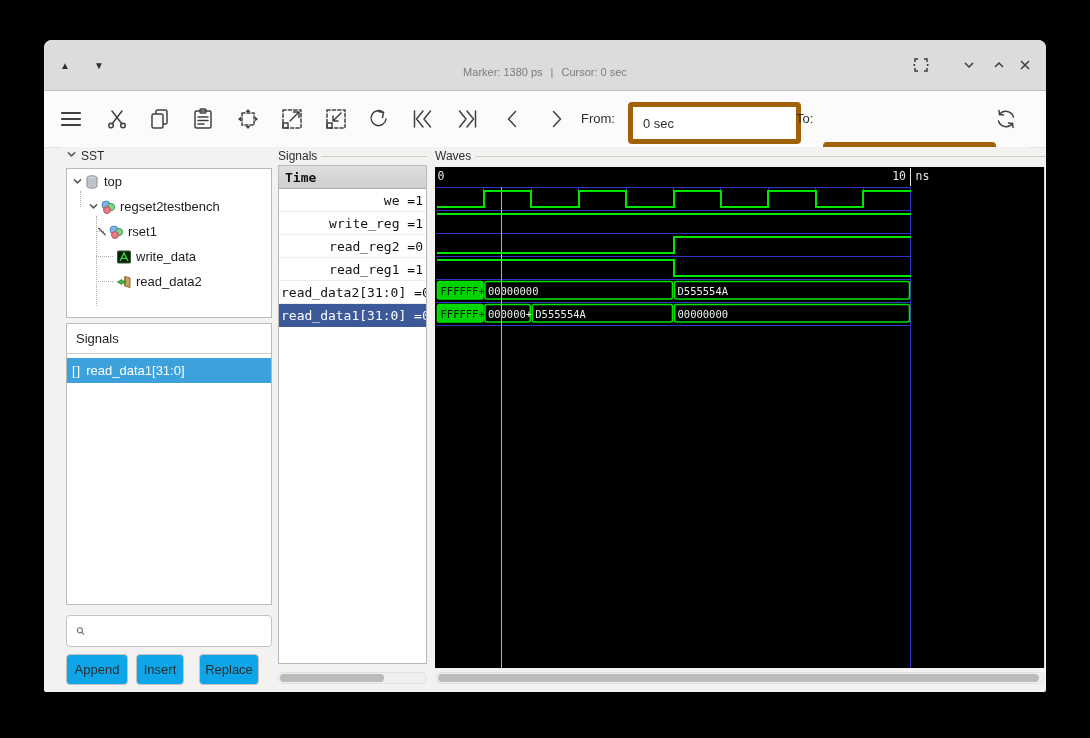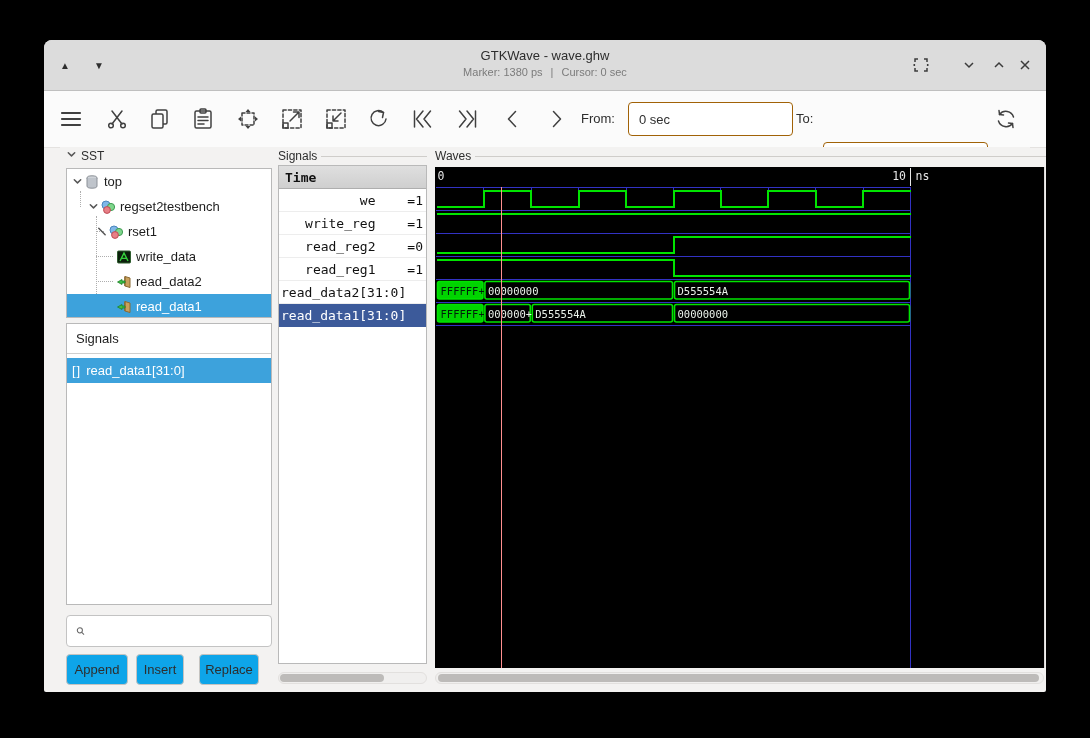--- a/index.html
+++ b/index.html
@@ -16,21 +16,21 @@
   #win-subtitle{position:absolute;left:0;top:26px;width:100%;text-align:center;font-size:11px;color:#7b7b7b;}
   #win-subtitle span{margin:0 4px;}
   .win-ctl{position:absolute;top:16px;width:18px;height:18px;}
   .win-ctl svg{width:18px;height:18px;stroke:#3c3c3c;fill:none;stroke-width:1.5;}
   
   #toolbar{position:absolute;left:0;top:51px;width:1002px;height:56px;background:#fbfbfb;
            border-bottom:1px solid #e4e2e0;}
   .tool-icon{position:absolute;top:16px;width:24px;height:24px;}
   .tool-icon svg{width:24px;height:24px;stroke:#404040;fill:none;stroke-width:1.5;stroke-linecap:round;stroke-linejoin:round;}
   .tb-label{position:absolute;top:20px;font-size:13px;color:#2e2e2e;}
-  .tb-input{position:absolute;top:11px;height:32px;width:153px;border:1px solid #a16207;border-radius:4px;
+  .tb-input{position:absolute;top:11px;height:32px;width:153px;border:5px solid #a16207;border-radius:4px;
             background:#fff;font-size:13px;color:#2e2e2e;padding:0 0 0 10px;outline:none;
             font-family:"Liberation Sans",sans-serif;}
   
   #main{position:absolute;left:16px;top:107px;width:970px;height:545px;background:#f3f2f1;}
   .panel{position:absolute;top:1px;height:540px;}
   #left-panel{left:6px;width:206px;}
   #mid-panel{left:218px;width:149px;}
   #waves-panel{left:373px;width:623px;}
   .frame-label{position:absolute;top:0;left:0;right:0;height:16px;font-size:12px;color:#2e2e2e;
                display:flex;align-items:center;gap:4px;}
@@ -59,40 +59,39 @@
   #search-box svg{width:14px;height:14px;stroke:#666;fill:none;stroke-width:1.6;margin-left:9px;}
   #search-input{border:none;outline:none;flex:1;height:100%;font-size:13px;background:transparent;margin-left:6px;}
   .btn{position:absolute;top:506px;height:31px;background:#0ea5e9;border:1px solid #c5c3c0;border-radius:4px;
        font-size:13px;color:#2e2e2e;display:flex;align-items:center;justify-content:center;box-sizing:border-box;}
   
   #mid-content{position:absolute;left:0;top:17px;width:149px;height:499px;background:#fff;
                border:1px solid #b9b9b9;box-sizing:border-box;overflow:hidden;}
   #time-header{height:22px;background:linear-gradient(#dfdfdf,#cfcfcf);border-bottom:1px solid #aeaeae;
                display:flex;align-items:center;padding-left:6px;font-size:13px;font-weight:bold;color:#111;}
   .srow{height:23px;display:flex;align-items:center;overflow:hidden;padding:0 3px 0 2px;font-size:13px;
-        color:#111;border-bottom:1px solid #ededed;box-sizing:border-box;white-space:pre;gap:24px;}
+        color:#111;border-bottom:1px solid #ededed;box-sizing:border-box;white-space:pre;}
   .srow .nm{margin-left:auto;flex:none;}
   .srow .val{flex:none;}
   .srow.sel{background:#3c5a9a;color:#fff;border-bottom-color:#3c5a9a;}
   .hscroll{position:absolute;height:12px;background:#f0efee;border:1px solid #e2e0de;border-radius:6px;box-sizing:border-box;}
   .hthumb{position:absolute;top:1px;height:8px;background:#bdbbb9;border-radius:4px;}
   
   #wavebox{position:absolute;left:2px;top:19px;width:609px;height:501px;background:#000;}
   #vscroll{position:absolute;left:611px;top:19px;width:12px;height:501px;background:#f0efee;border-left:1px solid #dddbd9;box-sizing:border-box;}
   #vthumb{position:absolute;left:2px;top:2px;width:8px;height:44px;background:#bdbbb9;border-radius:4px;}
 </style>
 </head>
 <body>
 
 <div id="window">
 
   <div id="titlebar">
     <span class="tb-tri" style="left:16px;">▲</span>
     <span class="tb-tri" style="left:50px;">▼</span>
-    <div id="win-title">GTKWave - wave.ghw</div>
     <div id="win-subtitle">
       <span>Marker: 1380 ps</span><span>|</span><span>Cursor: 0 sec</span>
     </div>
     <span class="win-ctl" style="left:868px;">
       <svg viewBox="0 0 18 18">
           <path d="M3 6 V3 H6 M12 3 H15 V6 M15 12 V15 H12 M6 15 H3 V12"></path>
           <path d="M1.5 9 h1.6 M14.9 9 h1.6" stroke-width="1.8"></path>
         </svg>
     </span>
     <span class="win-ctl" style="left:916px;">
@@ -255,30 +254,20 @@
           </div>
           <div class="trow" style="padding-left: 49px;">
             <span class="ticon">
               <svg viewBox="0 0 16 16">
                 <path d="M9 2.5 L14 4 V13.5 L9 12 Z" fill="#caa15c" stroke="#8a6a33"></path>
                 <rect x="8.2" y="2.5" width="1.2" height="9.6" fill="#8a6a33"></rect>
                 <path d="M1.5 8 L6 5.5 V7 H9 V9 H6 V10.5 Z" fill="#3bbf45" stroke="#1f7f28" stroke-width="0.8"></path>
               </svg>
             </span>
             <span>read_data2</span>
-          </div>
-          <div class="trow sel" style="padding-left: 49px;">
-            <span class="ticon">
-              <svg viewBox="0 0 16 16">
-                <path d="M9 2.5 L14 4 V13.5 L9 12 Z" fill="#caa15c" stroke="#8a6a33"></path>
-                <rect x="8.2" y="2.5" width="1.2" height="9.6" fill="#8a6a33"></rect>
-                <path d="M1.5 8 L6 5.5 V7 H9 V9 H6 V10.5 Z" fill="#3bbf45" stroke="#1f7f28" stroke-width="0.8"></path>
-              </svg>
-            </span>
-            <span>read_data1</span>
           </div>
         </div>
       <div id="signals-box">
         <div id="signals-box-header">Signals</div>
         <div id="sig-list">
             <div class="sig-item sel">
               <span class="prefix">[]</span>
               <span>read_data1[31:0]</span>
             </div>
           </div>

